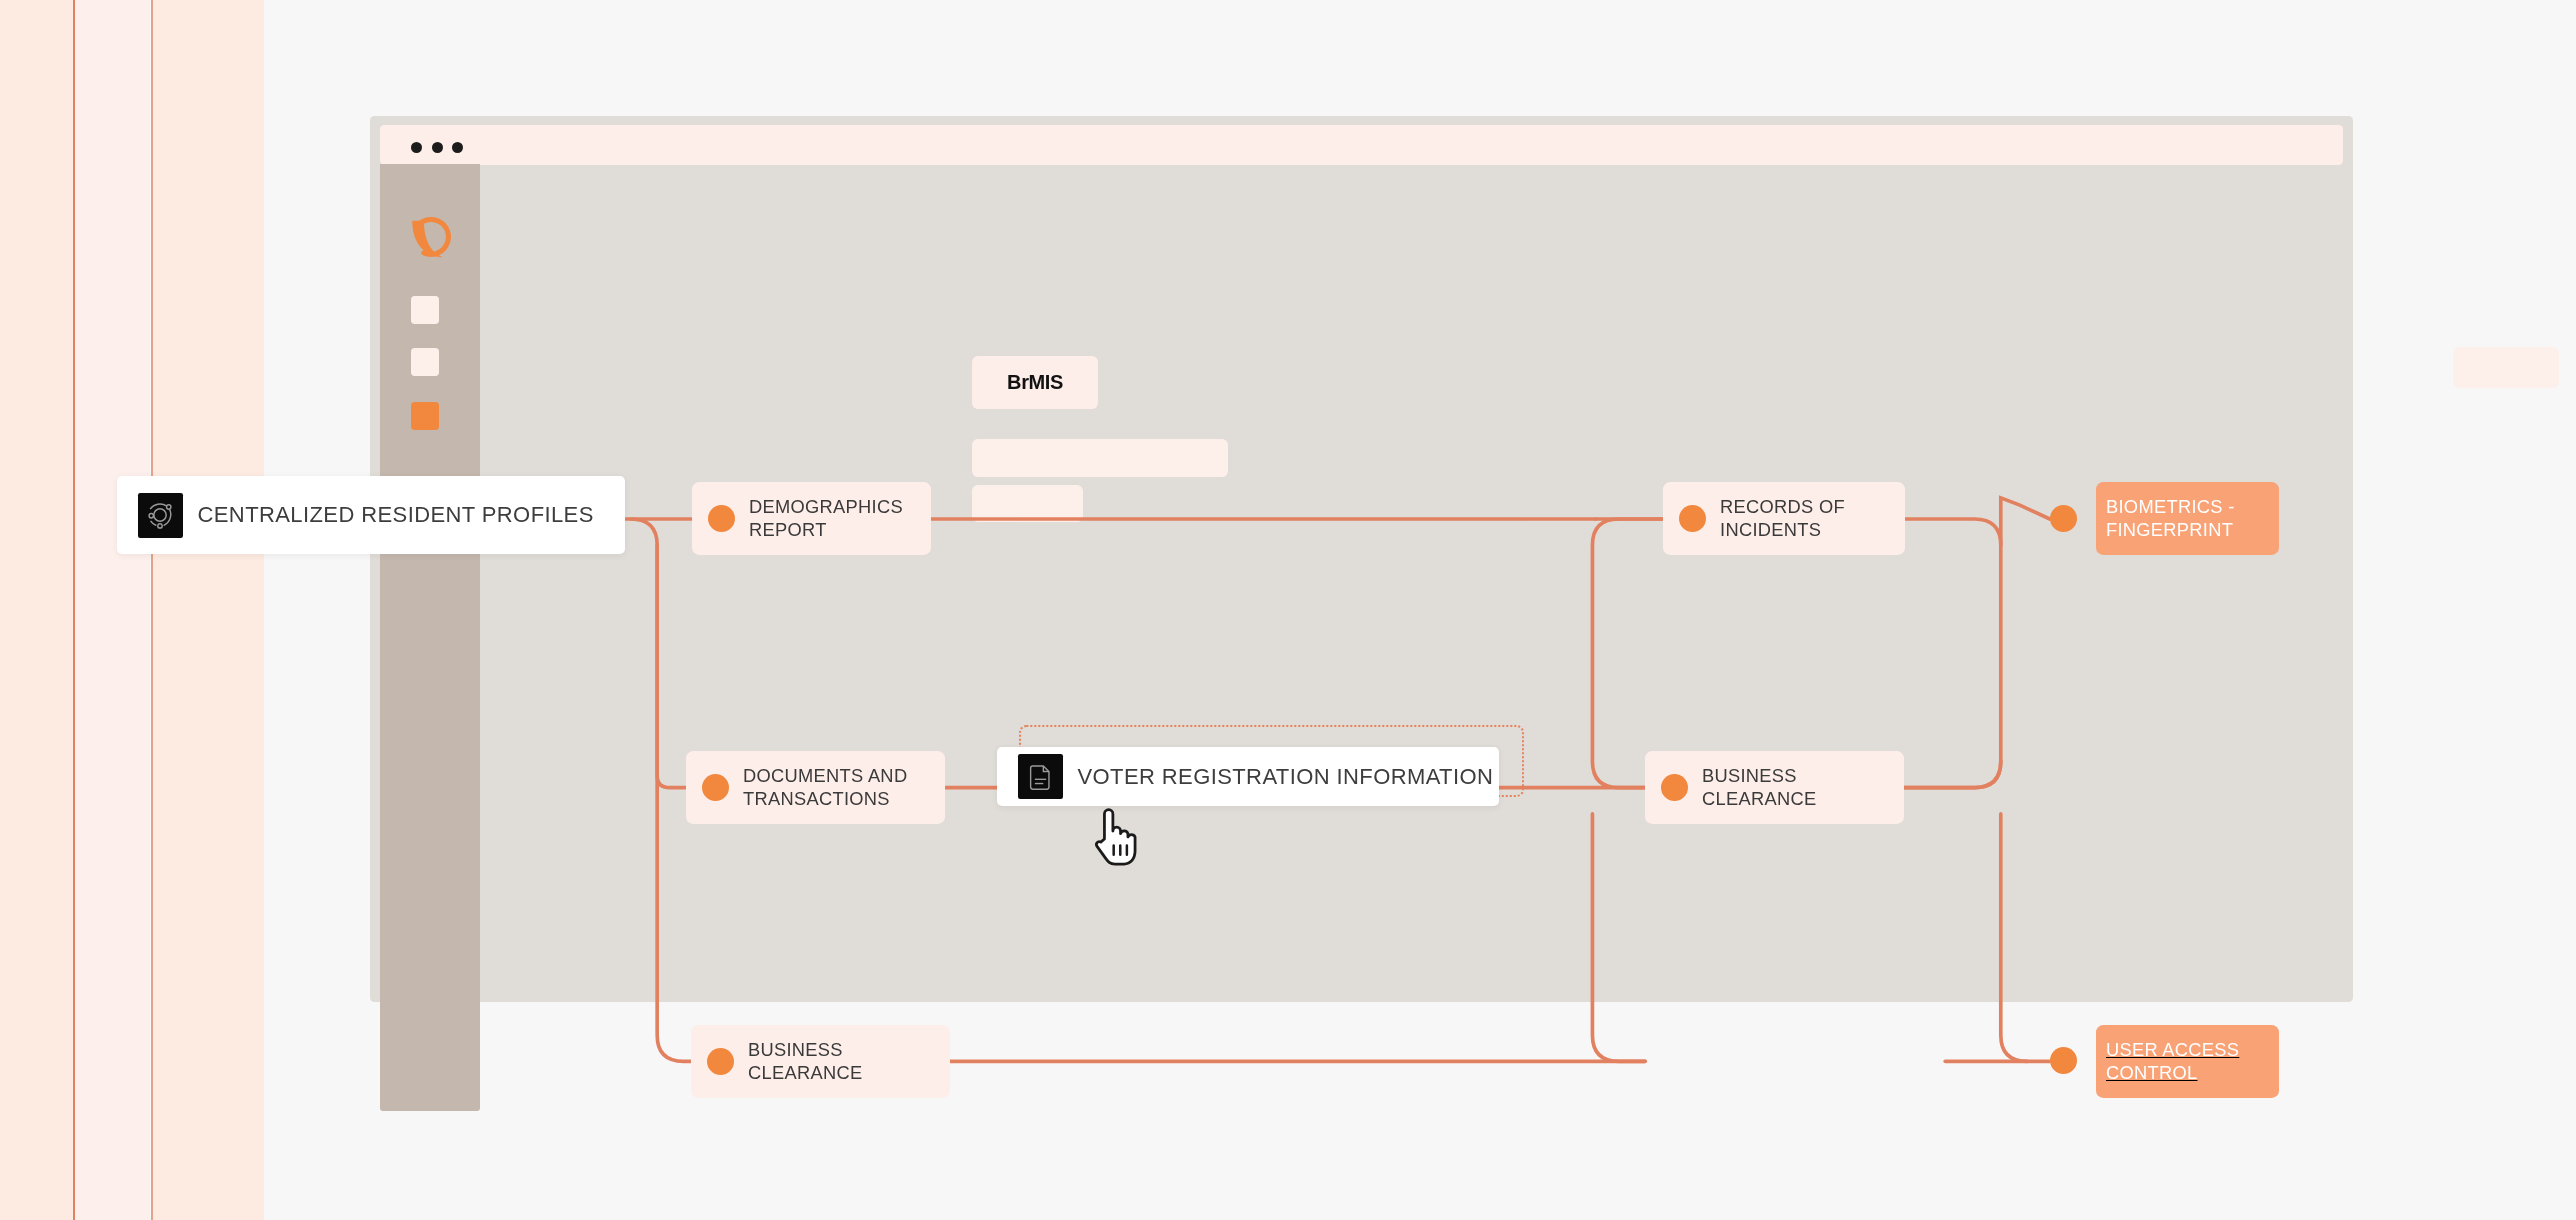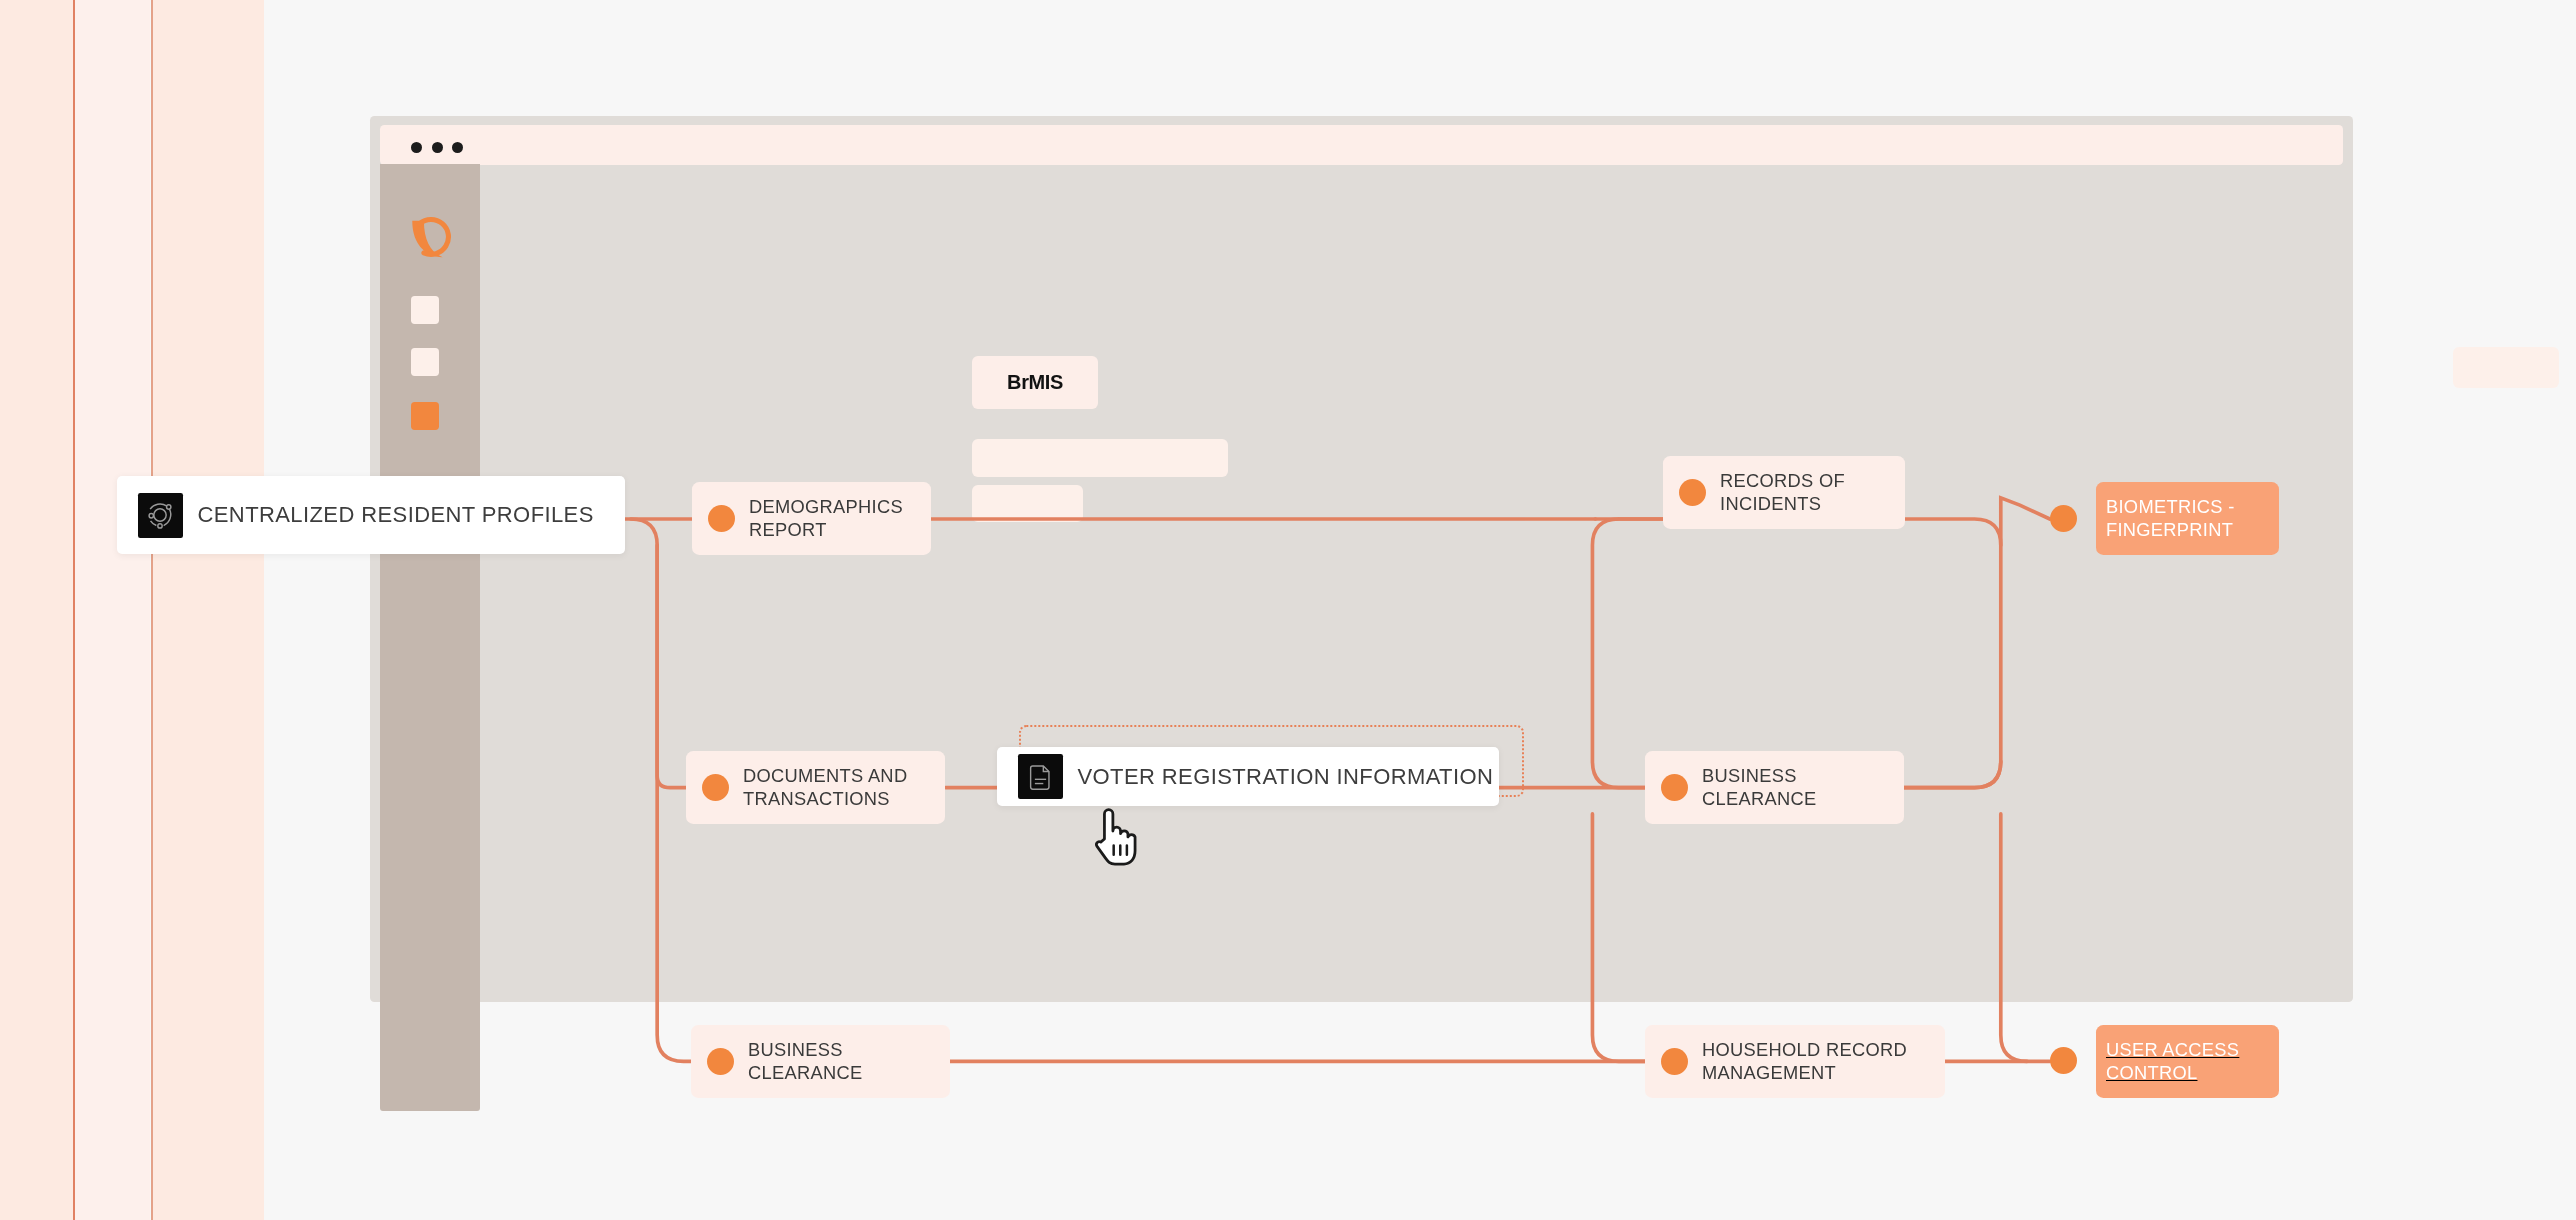--- a/index.html
+++ b/index.html
@@ -64,21 +64,21 @@
   }
 
   .mid{background:#fdeee9;padding:0 16px;gap:14px;}
   .orange{background:#f9a276;padding:0 10px;}
   .orange .lbl{color:#ffffff;}
 
   
   .n-demo{left:692px;top:482px;width:239px;height:73px;}
   .n-docs{left:686px;top:751px;width:259px;height:73px;}
   .n-bizL{left:691px;top:1025px;width:259px;height:73px;}
-  .n-rec{left:1663px;top:456px;width:242px;height:73px;}
+  .n-rec{left:1663px;top:482px;width:242px;height:73px;}
   .n-bizR{left:1645px;top:751px;width:259px;height:73px;}
   .n-house{left:1645px;top:1025px;width:300px;height:73px;}
 
   .n-bio{left:2096px;top:482px;width:183px;height:73px;}
   .n-uac{left:2096px;top:1025px;width:183px;height:73px;text-decoration:underline;}
   .outdot{position:absolute;width:27px;height:27px;border-radius:50%;background:#f2873e;}
   .od-bio{left:2050px;top:505px;}
   .od-uac{left:2050px;top:1047px;}
 
   
@@ -185,25 +185,20 @@
 
   <div class="node mid n-rec">
     <div class="bullet"></div>
     <div class="lbl">RECORDS OF
 INCIDENTS</div>
   </div>
   <div class="node mid n-bizR">
     <div class="bullet"></div>
     <div class="lbl">BUSINESS
 CLEARANCE</div>
-  </div>
-  <div class="node mid n-house">
-    <div class="bullet"></div>
-    <div class="lbl">HOUSEHOLD RECORD
-MANAGEMENT</div>
   </div>
 
   <div class="outdot od-bio"></div>
   <div class="node orange n-bio">
     <div class="lbl">BIOMETRICS -
 FINGERPRINT</div>
   </div>
 
   <div class="outdot od-uac"></div>
   <div class="node orange n-uac">

